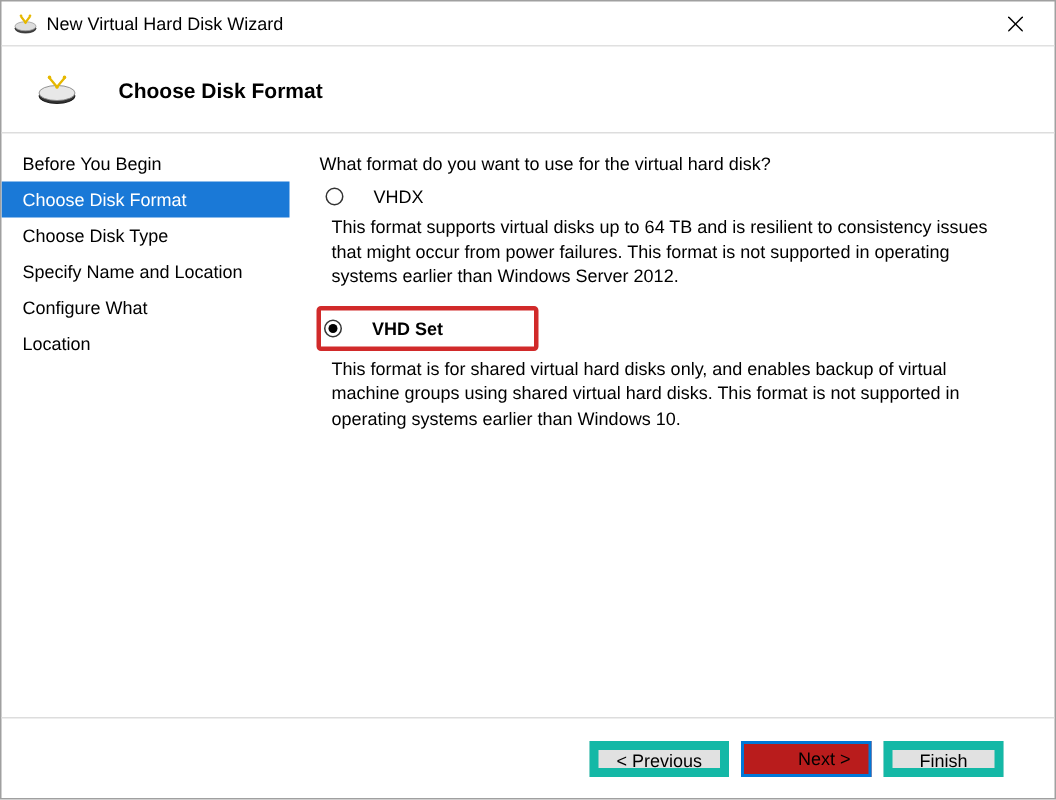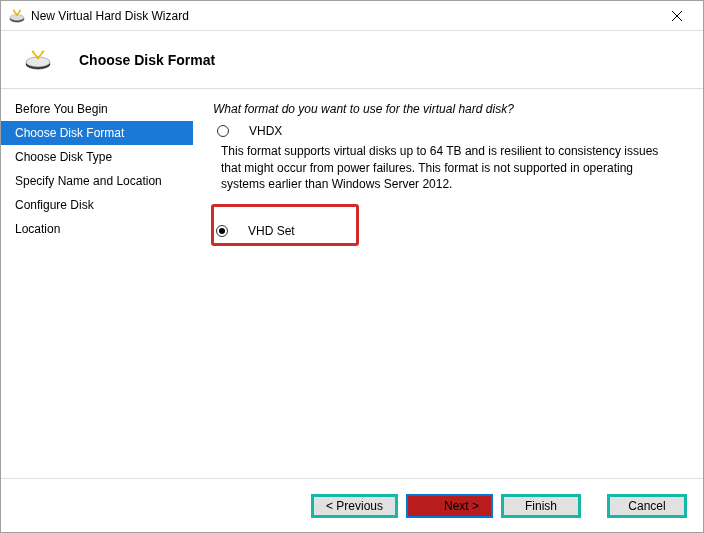--- a/index.html
+++ b/index.html
@@ -75,39 +75,39 @@
   .sidebar .step.active {
     background: #1a79d7;
     color: #fff;
   }
   .main {
     flex: 1;
     padding: 12px 24px 12px 20px;
     line-height: 1.35;
   }
   .question {
-    font-style: italic;
   }
   .option {
     margin-top: 6px;
     margin-bottom: 4px;
     padding-left: 4px;
     position: relative;
   }
   .radio-row {
     display: flex;
     align-items: center;
     gap: 20px;
   }
   .radio-row.highlight {
     border: 3px solid #d12a2a;
     border-radius: 3px;
-    padding: 16px 6px 4px 2px;
+    padding: 4px 6px 4px 2px;
     margin-left: -6px;
     width: 148px;
+    font-weight: bold;
   }
   .radio {
     width: 12px; height: 12px;
     border: 1px solid #333;
     border-radius: 50%;
     display: inline-flex;
     align-items: center; justify-content: center;
     background: #fff;
     cursor: pointer;
     flex-shrink: 0;
@@ -126,21 +126,21 @@
     border-top: 1px solid #ddd;
     display: flex;
     align-items: center;
     justify-content: flex-end;
     padding-right: 16px;
     gap: 8px;
   }
   .btn {
     min-width: 80px;
     height: 24px;
-    border: 3px solid #14b8a6;
+    border: 6px solid #14b8a6;
     background: #e1e1e1;
     font-family: inherit;
     font-size: 12px;
     cursor: pointer;
     padding: 0 12px;
   }
   .btn.default {
     border: 2px solid #0078d7;
     background: #b91c1c;
     padding-left: 36px;
@@ -185,21 +185,21 @@
     </span>
     <h1>Choose Disk Format</h1>
   </div>
 
   <div class="body">
     <div class="sidebar">
       <div class="step">Before You Begin</div>
       <div class="step active">Choose Disk Format</div>
       <div class="step">Choose Disk Type</div>
       <div class="step">Specify Name and Location</div>
-      <div class="step">Configure Disk</div>
+      <div class="step">Configure What</div>
       <div class="step">Location</div>
     </div>
 
     <div class="main">
       <div class="question">What format do you want to use for the virtual hard disk?</div>
 
       <div class="option">
         <div class="radio-row">
           <span class="radio"></span>
           <span class="opt-label">VHDX</span>
@@ -207,25 +207,25 @@
         <div class="opt-desc">This format supports virtual disks up to 64 TB and is resilient to consistency issues that might occur from power failures. This format is not supported in operating systems earlier than Windows Server 2012.</div>
       </div>
 
       <div class="option">
         <div class="radio-row highlight">
           <span class="radio">
               <span class="dot"></span>
             </span>
           <span class="opt-label">VHD Set</span>
         </div>
+        <div class="opt-desc">This format is for shared virtual hard disks only, and enables backup of virtual machine groups using shared virtual hard disks. This format is not supported in operating systems earlier than Windows 10.</div>
       </div>
     </div>
   </div>
 
   <div class="footer">
     <button class="btn">&lt; Previous</button>
     <button class="btn default">Next &gt;</button>
     <button class="btn">Finish</button>
     <span class="btn-gap"></span>
-    <button class="btn">Cancel</button>
   </div>
 
 </div>
 
 </body></html>

